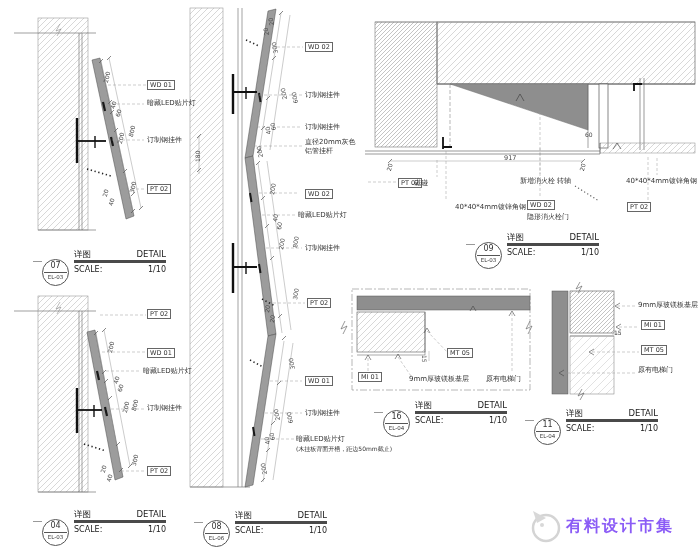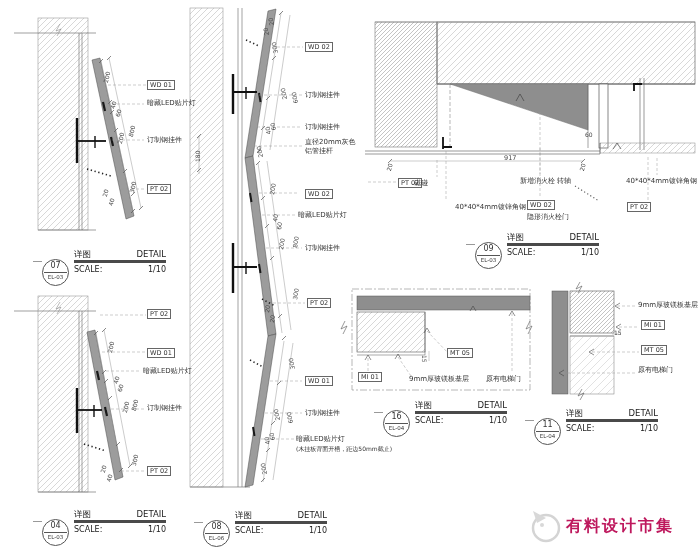--- a/index.html
+++ b/index.html
@@ -22,21 +22,21 @@
   .tb .tick{position:absolute;left:-9px;top:13px;width:9px;height:1px;background:#999;}
   .circ{position:absolute;left:0;top:0;width:27px;height:27px;border:1px solid #555;
         border-radius:50%;background:#fff;text-align:center;box-sizing:border-box;margin-top:11px;}
   .circ .n{font-size:8px;line-height:12px;color:#333;}
   .circ .s{font-size:5.5px;line-height:8px;color:#333;border-top:1px solid #555;margin:0 1px;}
   .t-col{position:absolute;left:32px;top:1px;width:92px;}
   .row1{display:flex;justify-content:space-between;font-size:8.5px;color:#222;line-height:10px;}
   .bar{height:2.6px;background:#4a4a4a;margin-top:1px;}
   .row2{display:flex;justify-content:space-between;font-size:8px;color:#222;margin-top:2px;line-height:9px;}
   .wm{position:absolute;left:566px;top:516px;font-size:16px;font-weight:bold;
-      color:#be185d;letter-spacing:2px;}
+      color:#8b5cf6;letter-spacing:2px;}
 </style>
 </head>
 <body>
 
 <div class="page">
 
 <svg class="line-art" width="700" height="560" viewBox="0 0 700 560">
   <defs>
     <pattern id="hA" width="6" height="6" patternUnits="userSpaceOnUse">
       <path d="M0,6 L6,0" stroke="#bdbdbd" stroke-width="0.6"></path>

